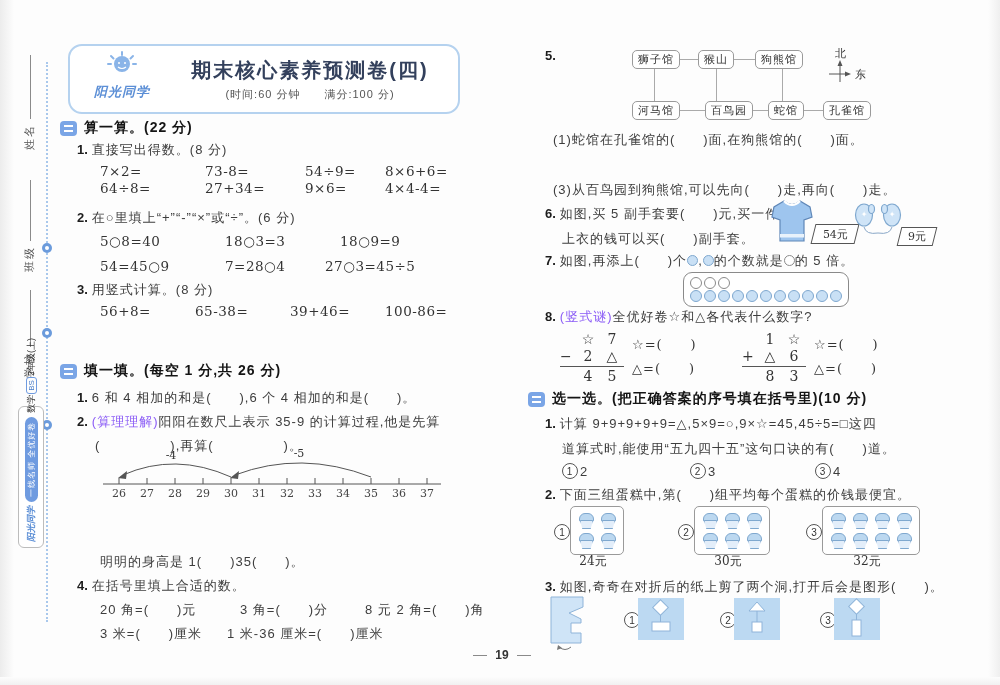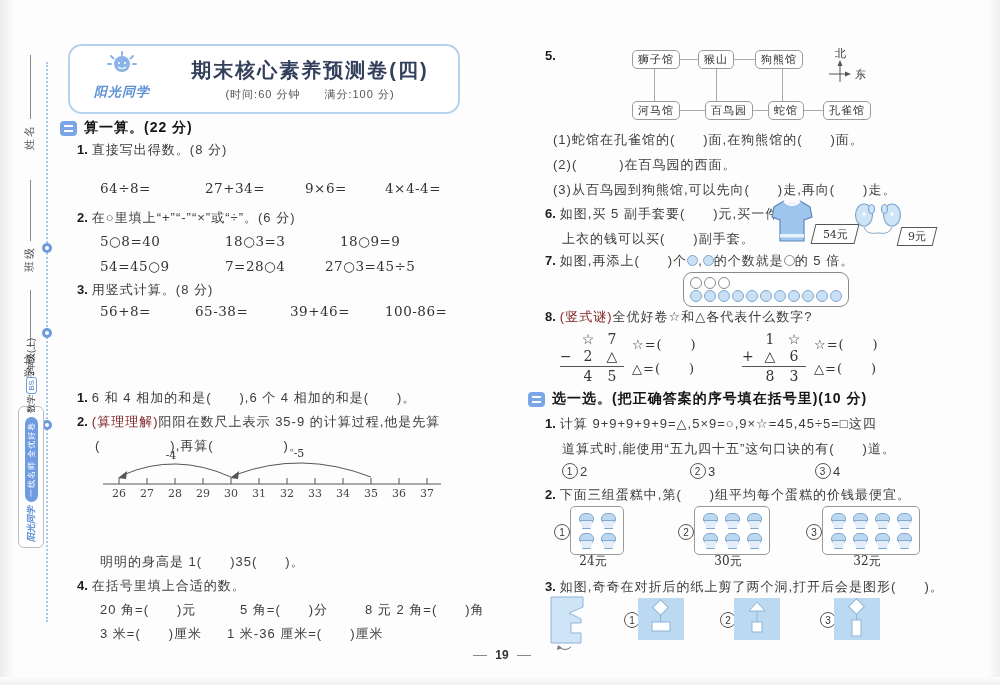--- a/index.html
+++ b/index.html
@@ -34,21 +34,21 @@
   .htitle{left:100px;right:8px;top:11px;text-align:center;font-weight:bold;font-size:20px;color:#33405c;letter-spacing:2px;}
   .hsub{left:100px;right:8px;top:41px;text-align:center;font-size:11px;color:#555;letter-spacing:1px;}
 
   
   .sec{display:flex;align-items:center;gap:7px;}
   .sec-icon{width:17px;height:15px;border-radius:4px;background:#7aa5e6;position:relative;flex:0 0 auto;}
   .sec-icon::before{content:"";position:absolute;left:4px;right:4px;top:4px;height:2px;background:#fff;box-shadow:0 5px 0 #fff;}
   .sec-title{font-weight:bold;font-size:14px;color:#151515;letter-spacing:1px;white-space:nowrap;}
   .t{font-size:13px;color:#3d3d3d;letter-spacing:1px;white-space:nowrap;}
   .qnum{font-weight:bold;color:#1d1d1d;letter-spacing:0;margin-right:4px;}
-  .tag{color:#7f1d1d;}
+  .tag{color:#8b5cf6;}
   .eq{font-family:"DejaVu Serif",serif;font-size:13.5px;color:#333;letter-spacing:0.5px;}
   .row{display:flex;}
 
   
   .nl text{font-size:11px;fill:#444;font-family:"DejaVu Serif",serif;}
   .nl .arcl{font-size:11px;fill:#333;}
 
   
   .map-box{position:absolute;border:1px solid #9a9a9a;border-radius:5px;background:#fff;
            font-size:11px;color:#333;padding:3px 5px;line-height:1;letter-spacing:1px;white-space:nowrap;}
@@ -151,20 +151,26 @@
     <div class="abs hsub">(时间:60 分钟　　满分:100 分)</div>
   </div>
 
   <div class="abs sec" style="left:60px;top:119px">
     <span class="sec-icon"></span>
     <span class="sec-title">算一算。(22 分)</span>
   </div>
   <div class="abs t" style="left:77px;top:141px">
     <span class="qnum">1.</span><span>直接写出得数。(8 分)</span>
   </div>
+  <div class="abs row eq" style="left:100px;top:163px">
+    <span style="width:105px">7×2=</span>
+    <span style="width:100px">73-8=</span>
+    <span style="width:80px">54÷9=</span>
+    <span>8×6+6=</span>
+  </div>
   <div class="abs row eq" style="left:100px;top:180px">
     <span style="width:105px">64÷8=</span>
     <span style="width:100px">27+34=</span>
     <span style="width:80px">9×6=</span>
     <span>4×4-4=</span>
   </div>
   <div class="abs t" style="left:77px;top:209px">
     <span class="qnum">2.</span><span>在○里填上“+”“-”“×”或“÷”。(6 分)</span>
   </div>
   <div class="abs row eq" style="left:100px;top:233px">
@@ -180,20 +186,24 @@
   <div class="abs t" style="left:77px;top:281px">
     <span class="qnum">3.</span><span>用竖式计算。(8 分)</span>
   </div>
   <div class="abs row eq" style="left:100px;top:303px">
     <span style="width:95px">56+8=</span>
     <span style="width:95px">65-38=</span>
     <span style="width:95px">39+46=</span>
     <span>100-86=</span>
   </div>
 
+  <div class="abs sec" style="left:60px;top:362px">
+    <span class="sec-icon"></span>
+    <span class="sec-title">填一填。(每空 1 分,共 26 分)</span>
+  </div>
   <div class="abs t" style="left:77px;top:389px">
     <span class="qnum">1.</span><span>6 和 4 相加的和是(　　),6 个 4 相加的和是(　　)。</span>
   </div>
   <div class="abs t" style="left:77px;top:413px">
     <span class="qnum">2.</span><span class="tag">(算理理解)</span><span>阳阳在数尺上表示 35-9 的计算过程,他是先算</span>
   </div>
   <div class="abs t" style="left:95px;top:437px">(　　　　　),再算(　　　　　)。</div>
 
   <svg class="abs nl" style="left:103px;top:447px" width="338" height="52" viewBox="0 0 338 52">
     <line x1="0" y1="37" x2="338" y2="37" stroke="#555" stroke-width="1"></line>
@@ -232,21 +242,21 @@
   </svg>
 
   <div class="abs row t" style="left:100px;top:553px">
     <span>明明的身高是 1(　　)35(　　)。</span>
   </div>
   <div class="abs t" style="left:77px;top:577px">
     <span class="qnum">4.</span><span>在括号里填上合适的数。</span>
   </div>
   <div class="abs row t" style="left:100px;top:601px">
     <span style="width:140px">20 角=(　　)元</span>
-    <span style="width:125px">5 角=(　　)分</span>
+    <span style="width:125px">3 角=(　　)分</span>
     <span>8 元 2 角=(　　)角</span>
   </div>
   <div class="abs row t" style="left:100px;top:625px">
     <span style="width:127px">3 米=(　　)厘米</span>
     <span>1 米-36 厘米=(　　)厘米</span>
   </div>
 
   <div class="abs t qnum" style="left:545px;top:48px">5.</div>
   <div class="abs" style="left:612px;top:44px;width:270px;height:84px">
     <div class="map-line" style="left:66px;top:15px;width:20px;height:1px"></div>
@@ -269,21 +279,20 @@
     <span class="comp-txt" style="left:7px;top:0">北</span>
     <svg style="position:absolute;left:0;top:13px" width="24" height="24" viewBox="0 0 24 24">
       <line x1="12" y1="6" x2="12" y2="23" stroke="#555" stroke-width="1"></line>
       <polygon points="12,1 9.5,7 14.5,7" fill="#555"></polygon>
       <line x1="1" y1="15" x2="18" y2="15" stroke="#555" stroke-width="1"></line>
       <polygon points="23,15 17,12.5 17,17.5" fill="#555"></polygon>
     </svg>
     <span class="comp-txt" style="left:27px;top:21px">东</span>
   </div>
   <div class="abs t" style="left:553px;top:131px">(1)蛇馆在孔雀馆的(　　)面,在狗熊馆的(　　)面。</div>
-  <div class="abs t" style="left:553px;top:156px">(2)(　　　)在百鸟园的西面。</div>
   <div class="abs t" style="left:553px;top:181px">(3)从百鸟园到狗熊馆,可以先向(　　)走,再向(　　)走。</div>
 
   <div class="abs t" style="left:545px;top:205px">
     <span class="qnum">6.</span><span>如图,买 5 副手套要(　　)元,买一件</span>
   </div>
   <div class="abs t" style="left:562px;top:230px">上衣的钱可以买(　　)副手套。</div>
   <svg class="abs" style="left:771px;top:198px" width="42" height="46" viewBox="0 0 42 46">
     <path d="M13,3 L3,9 L1,19 L9,22 L9,43 L33,43 L33,22 L41,19 L39,9 L29,3 Q21,10 13,3 Z" fill="#9ec5ee" stroke="#5f87b8" stroke-width="1.2"></path>
     <path d="M13,3 Q21,11 29,3" fill="none" stroke="#fff" stroke-width="2"></path>
     <rect x="9" y="36" width="24" height="3.5" fill="#e8f2fb"></rect>

